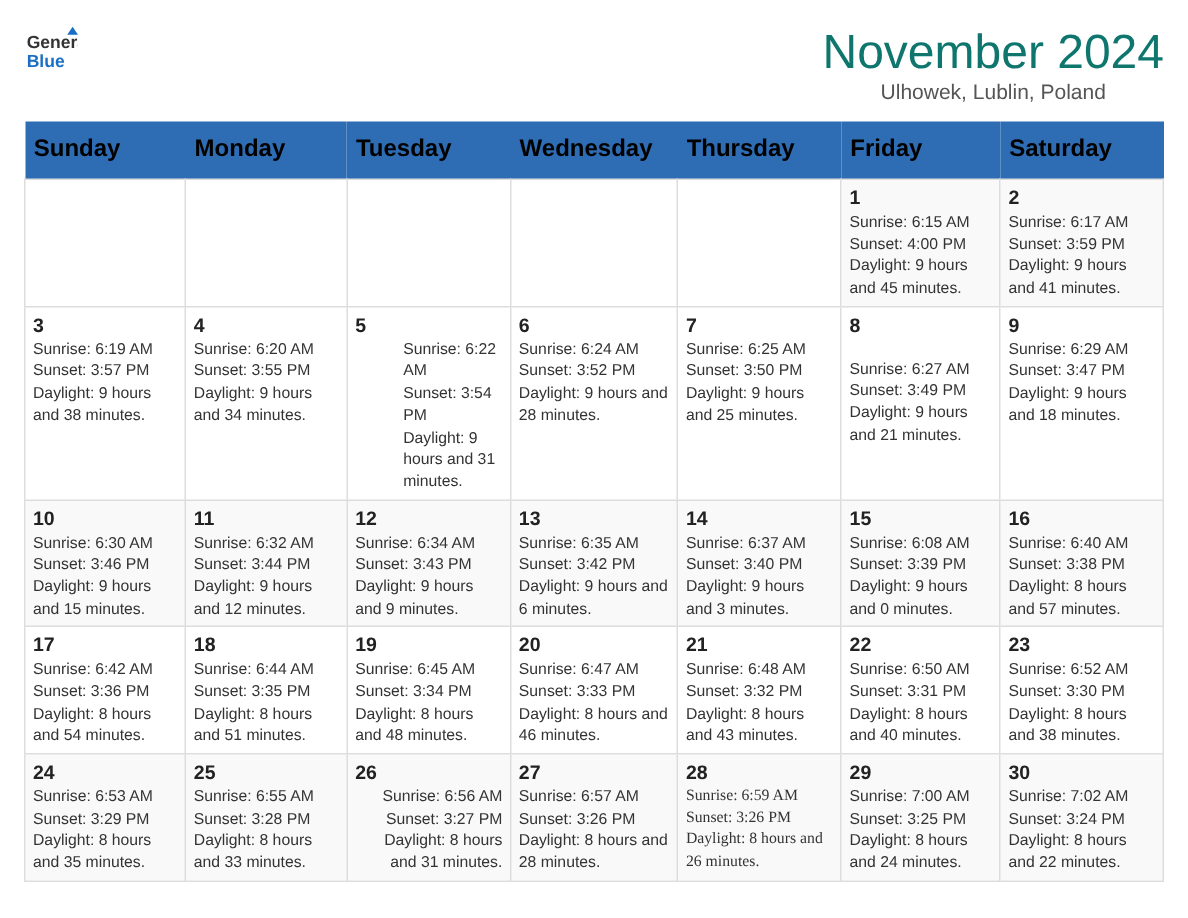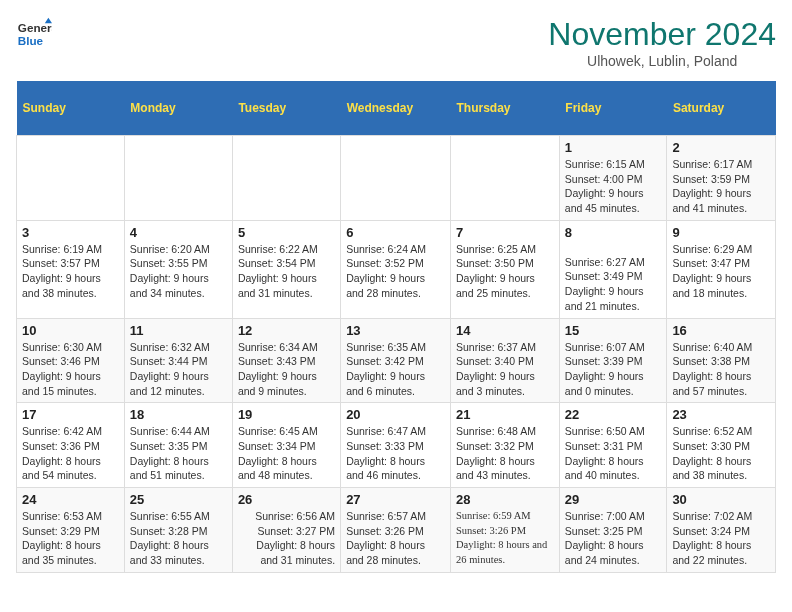--- a/index.html
+++ b/index.html
@@ -38,24 +38,24 @@
       color: #555;
       text-align: center;
     }
     table {
       width: 100%;
       border-collapse: collapse;
       font-size: 11px;
     }
     thead tr th {
       background-color: #2e6db4;
-      color: #fde047;
+      color: #000000;
       text-align: left;
-      padding: 20px 6px;
-      font-size: 12px;
+      padding: 10px 6px;
+      font-size: 16px;
       font-weight: bold;
     }
     tbody tr td {
       vertical-align: top;
       border: 1px solid #ddd;
       padding: 4px 5px;
       height: 80px;
       width: 113px;
       background: #fff;
     }
@@ -136,21 +136,21 @@
 Daylight: 9 hours and 38 minutes.</div>
         </td>
         <td>
           <span class="day-num">4</span>
           <div class="day-info" style="white-space: pre-line;">Sunrise: 6:20 AM
 Sunset: 3:55 PM
 Daylight: 9 hours and 34 minutes.</div>
         </td>
         <td>
           <span class="day-num">5</span>
-          <div class="day-info" style="white-space: pre-line;">Sunrise: 6:22 AM
+          <div class="day-info" style="white-space: pre-line; margin-left: 32px;">Sunrise: 6:22 AM
 Sunset: 3:54 PM
 Daylight: 9 hours and 31 minutes.</div>
         </td>
         <td>
           <span class="day-num">6</span>
           <div class="day-info" style="white-space: pre-line;">Sunrise: 6:24 AM
 Sunset: 3:52 PM
 Daylight: 9 hours and 28 minutes.</div>
         </td>
         <td>
@@ -198,21 +198,21 @@
 Daylight: 9 hours and 6 minutes.</div>
         </td>
         <td>
           <span class="day-num">14</span>
           <div class="day-info" style="white-space: pre-line;">Sunrise: 6:37 AM
 Sunset: 3:40 PM
 Daylight: 9 hours and 3 minutes.</div>
         </td>
         <td>
           <span class="day-num">15</span>
-          <div class="day-info" style="white-space: pre-line;">Sunrise: 6:07 AM
+          <div class="day-info" style="white-space: pre-line;">Sunrise: 6:08 AM
 Sunset: 3:39 PM
 Daylight: 9 hours and 0 minutes.</div>
         </td>
         <td>
           <span class="day-num">16</span>
           <div class="day-info" style="white-space: pre-line;">Sunrise: 6:40 AM
 Sunset: 3:38 PM
 Daylight: 8 hours and 57 minutes.</div>
         </td>
       </tr>

